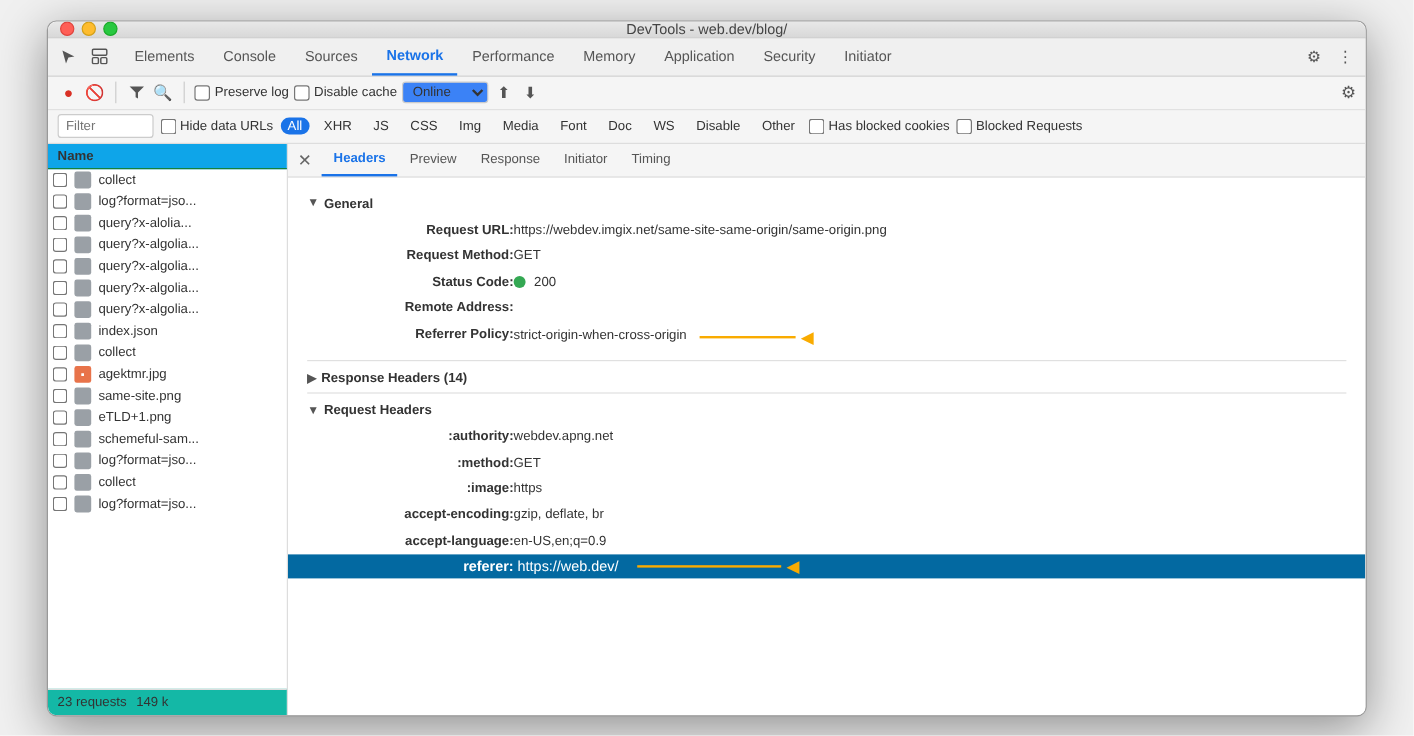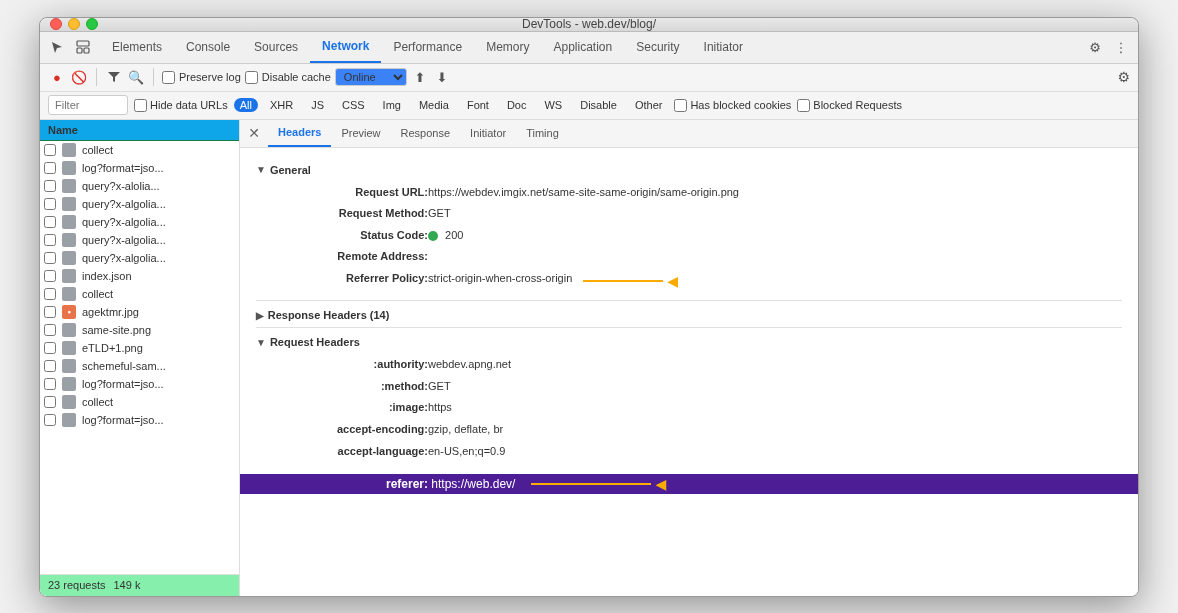--- a/index.html
+++ b/index.html
@@ -240,21 +240,21 @@
     }
     .file-icon.img { background: #e8734a; color: white; }
     .file-icon.default { background: #9aa0a6; color: white; }
     .file-name {
       overflow: hidden;
       text-overflow: ellipsis;
       white-space: nowrap;
     }
     .status-bar {
       height: 22px;
-      background: #86efac;
+      background: #14b8a6;
       border-top: 1px solid #ddd;
       display: flex;
       align-items: center;
       padding: 0 8px;
       font-size: 11px;
       color: #333;
       gap: 8px;
     }
     
     .detail-panel {
@@ -355,23 +355,23 @@
       height: 2px;
       background: #f9ab00;
       display: inline-block;
     }
     .arrow-head {
       color: #f9ab00;
       font-size: 14px;
     }
     
     .highlighted-row {
-      background: #4c1d95;
+      background: #0369a1;
       color: white;
-      margin: 12px -16px;
+      margin: 0 -16px;
       padding: 2px 16px 2px 28px;
       display: flex;
       align-items: center;
     }
     .highlighted-row .header-key { color: white; }
     .highlighted-row .header-value { color: white; }
     .section-divider {
       border: none;
       border-top: 1px solid #e0e0e0;
       margin: 6px 0;

